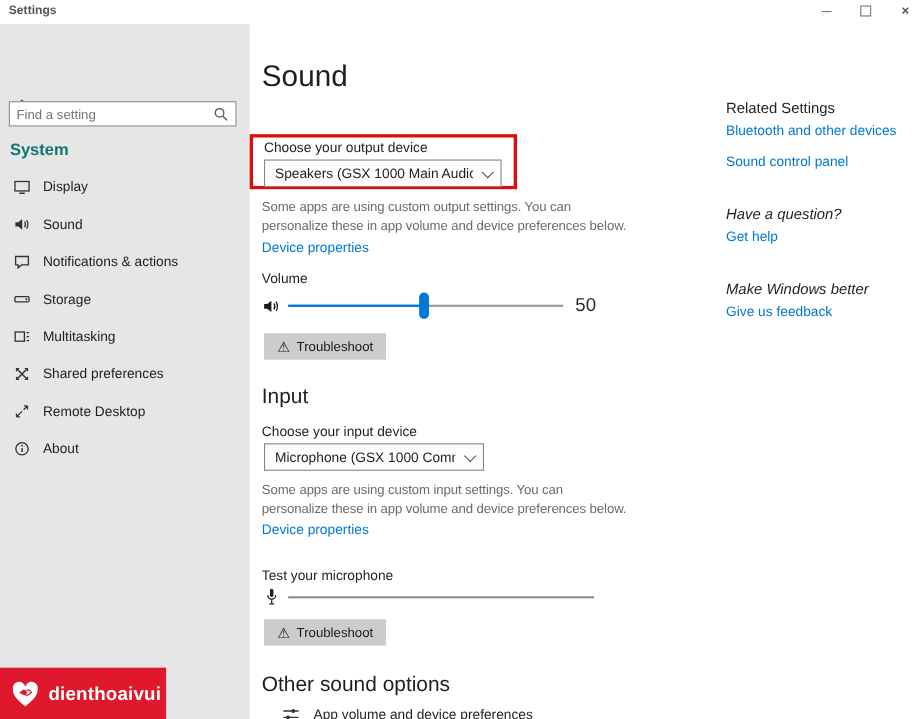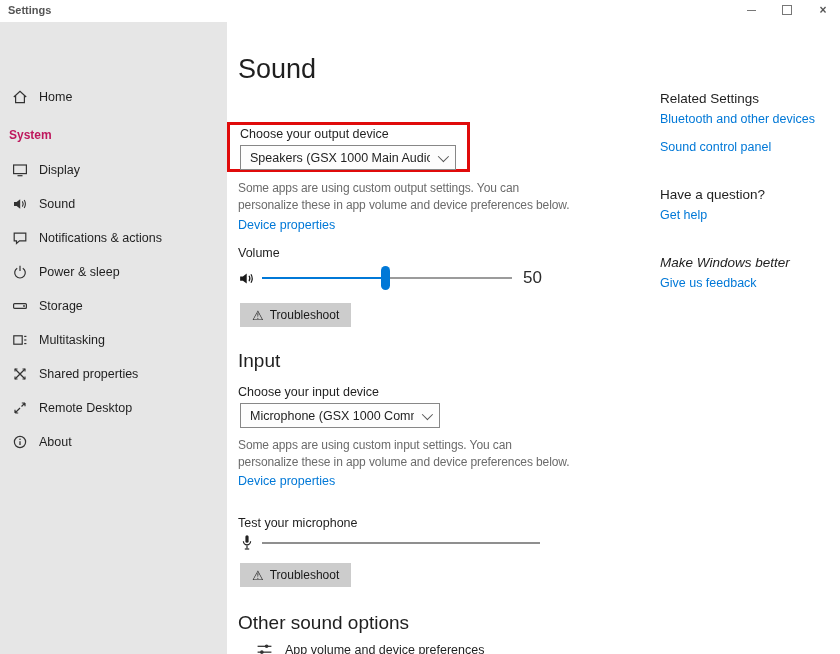--- a/index.html
+++ b/index.html
@@ -19,21 +19,21 @@
   .min-glyph{display:block;width:9px;height:1px;background:#777;}
   .max-glyph{display:block;width:8px;height:8px;border:1px solid #777;}
   
   .sidebar{left:0;top:22px;width:227px;height:632px;background:#e6e6e6;}
   .side-row{display:flex;align-items:center;height:34px;font-size:12.5px;color:#1f1f1f;cursor:default;}
   .side-row .ic{width:16px;height:16px;margin-left:12px;margin-right:11px;flex:0 0 16px;display:flex;align-items:center;justify-content:center;}
   .home-row{left:0;top:58px;width:227px;position:absolute;}
   .searchbox{left:8px;top:70px;width:205px;height:21px;background:#fff;border:1px solid #8a8a8a;display:flex;align-items:center;position:absolute;}
   .searchbox input{border:0;outline:0;background:transparent;flex:1;font-family:"Liberation Sans",sans-serif;font-size:12px;color:#333;padding:0 6px;}
   .searchbox .mag{width:16px;height:16px;margin-right:5px;}
-  .section-head{left:9px;top:106px;position:absolute;font-size:12px;font-weight:bold;color:#be185d;}
+  .section-head{left:9px;top:106px;position:absolute;font-size:15px;font-weight:bold;color:#0f766e;}
   .side-list{left:0;top:131px;width:227px;position:absolute;}
   .logo{left:0;top:585px;width:151px;height:47px;position:absolute;display:flex;align-items:center;}
   .logo-text{color:#fff;font-weight:bold;font-size:17px;letter-spacing:0.2px;margin-left:6px;}
   
   .h1{left:238px;top:54px;font-size:27px;font-weight:400;color:#1f1f1f;}
   .h2{font-size:19px;font-weight:400;color:#1f1f1f;}
   .label{font-size:12.5px;color:#1f1f1f;}
   .para{font-size:12px;color:#6b6b6b;line-height:1.4;width:334px;letter-spacing:-0.1px;}
   .link{font-size:12.5px;cursor:pointer;}
   .select{height:25px;border:1px solid #878787;background:#fdfdfd;display:flex;align-items:center;font-size:12.5px;color:#1f1f1f;padding:0 9px;box-sizing:border-box;cursor:default;}
@@ -68,20 +68,29 @@
 
   <div class="home-row side-row">
     <span class="ic">
       <svg width="16" height="16" viewBox="0 0 16 16">
           <path d="M1.8 8 L8 2.2 L14.2 8 M3.6 6.7 V13.6 H12.4 V6.7" fill="none" stroke="#333" stroke-width="1.2"></path>
         </svg>
     </span>
     <span>Home</span>
   </div>
 
+  <div class="searchbox">
+    <input type="text" placeholder="Find a setting" style="">
+    <span class="mag">
+      <svg width="16" height="16" viewBox="0 0 16 16">
+          <circle cx="6.6" cy="6.6" r="3.9" fill="none" stroke="#555" stroke-width="1.2"></circle>
+          <line x1="9.6" y1="9.6" x2="13.4" y2="13.4" stroke="#555" stroke-width="1.2"></line>
+        </svg>
+    </span>
+  </div>
 
   <div class="section-head">System</div>
 
   <div class="side-list">
 
     <div class="side-row">
       <span class="ic">
         <svg width="16" height="16" viewBox="0 0 16 16">
             <rect x="1.6" y="3" width="12.8" height="8.6" fill="none" stroke="#333" stroke-width="1.2"></rect>
             <line x1="5.5" y1="13.7" x2="10.5" y2="13.7" stroke="#333" stroke-width="1.2"></line>
@@ -103,29 +112,20 @@
     <div class="side-row">
       <span class="ic">
         <svg width="16" height="16" viewBox="0 0 16 16">
             <path d="M2.2 3.2 H13.8 V10.8 H7.5 L4.5 13.4 V10.8 H2.2 Z" fill="none" stroke="#333" stroke-width="1.2"></path>
           </svg>
       </span>
       <span>Notifications &amp; actions</span>
     </div>
 
 
-    <div class="side-row">
-      <span class="ic">
-        <svg width="16" height="16" viewBox="0 0 16 16">
-            <path d="M5.2 4.2 A5.3 5.3 0 1 0 10.8 4.2" fill="none" stroke="#333" stroke-width="1.2"></path>
-            <line x1="8" y1="1.8" x2="8" y2="7" stroke="#333" stroke-width="1.2"></line>
-          </svg>
-      </span>
-      <span>Power &amp; sleep</span>
-    </div>
 
     <div class="side-row">
       <span class="ic">
         <svg width="16" height="16" viewBox="0 0 16 16">
             <rect x="1.6" y="5.6" width="12.8" height="4.8" rx="1" fill="none" stroke="#333" stroke-width="1.2"></rect>
             <circle cx="12" cy="8" r="0.9" fill="#333"></circle>
           </svg>
       </span>
       <span>Storage</span>
     </div>
@@ -144,21 +144,21 @@
     </div>
 
 
     <div class="side-row">
       <span class="ic">
         <svg width="16" height="16" viewBox="0 0 16 16">
             <path d="M3 3 L13 13 M13 3 L3 13" fill="none" stroke="#333" stroke-width="1.3"></path>
             <path d="M10.5 3 H13 V5.5 M5.5 3 H3 V5.5 M3 10.5 V13 H5.5 M13 10.5 V13 H10.5" fill="none" stroke="#333" stroke-width="1.1"></path>
           </svg>
       </span>
-      <span>Shared properties</span>
+      <span>Shared preferences</span>
     </div>
 
     <div class="side-row">
       <span class="ic">
         <svg width="16" height="16" viewBox="0 0 16 16">
             <path d="M3 13 L8 8 M3 13 V9.8 M3 13 H6.2 M9.5 6.5 L13 3 M13 3 V6.2 M13 3 H9.8" fill="none" stroke="#333" stroke-width="1.2"></path>
           </svg>
       </span>
       <span>Remote Desktop</span>
     </div>
@@ -169,20 +169,30 @@
             <circle cx="8" cy="8" r="5.6" fill="none" stroke="#333" stroke-width="1.2"></circle>
             <line x1="8" y1="7.2" x2="8" y2="11" stroke="#333" stroke-width="1.3"></line>
             <circle cx="8" cy="5.2" r="0.8" fill="#333"></circle>
           </svg>
       </span>
       <span>About</span>
     </div>
 
   </div>
 
+  <div class="logo" style="background:#e0182d;">
+    <span style="margin-left:8px;">
+      <svg width="30" height="30" viewBox="0 0 24 24">
+        <path d="M12 21 C7.8 17.4 3 13.8 3 8.9 A4.6 4.6 0 0 1 12 6.6 A4.6 4.6 0 0 1 21 8.9 C21 13.8 16.2 17.4 12 21 Z" fill="#ffffff"></path>
+        <path d="M7.5 11 L11 8.5 L13.5 11 L11.5 13 Z" fill="#e0182d"></path>
+        <path d="M11 10.5 L14.5 8.8 L16.5 11 L13 13.2 Z" fill="none" stroke="#e0182d" stroke-width="0.9"></path>
+      </svg>
+    </span>
+    <span class="logo-text">dienthoaivui</span>
+  </div>
 </div>
 
 <div class="abs h1">Sound</div>
 
 <div class="abs red-box" style="left:227px;top:122px;width:237px;height:44px;"></div>
 
 <div class="abs label" style="left:240px;top:127px;">Choose your output device</div>
 
 <div class="abs select" style="left:240px;top:145px;width:216px;">
   <span class="sel-text">Speakers (GSX 1000 Main Audio)</span>
@@ -252,17 +262,17 @@
         <circle cx="5.5" cy="10.5" r="1.7" fill="#333"></circle>
       </svg>
   </span>
   <span style="font-size:12.5px;color:#1f1f1f;">App volume and device preferences</span>
 </div>
 
 <div class="abs" style="left:660px;top:91px;font-size:13.5px;color:#1f1f1f;">Related Settings</div>
 <div class="abs link" style="left:660px;top:112px;color:#0078d7;">Bluetooth and other devices</div>
 <div class="abs link" style="left:660px;top:140px;color:#0078d7;">Sound control panel</div>
 
-<div class="abs" style="left:660px;top:187px;font-size:13.5px;color:#1f1f1f;">Have a question?</div>
+<div class="abs" style="left:660px;top:187px;font-size:13.5px;color:#1f1f1f;font-style:italic;">Have a question?</div>
 <div class="abs link" style="left:660px;top:208px;color:#0078d7;">Get help</div>
 
 <div class="abs" style="left:660px;top:255px;font-size:13.5px;color:#1f1f1f;font-style:italic;">Make Windows better</div>
 <div class="abs link" style="left:660px;top:276px;color:#0078d7;">Give us feedback</div>
 
 </body></html>

